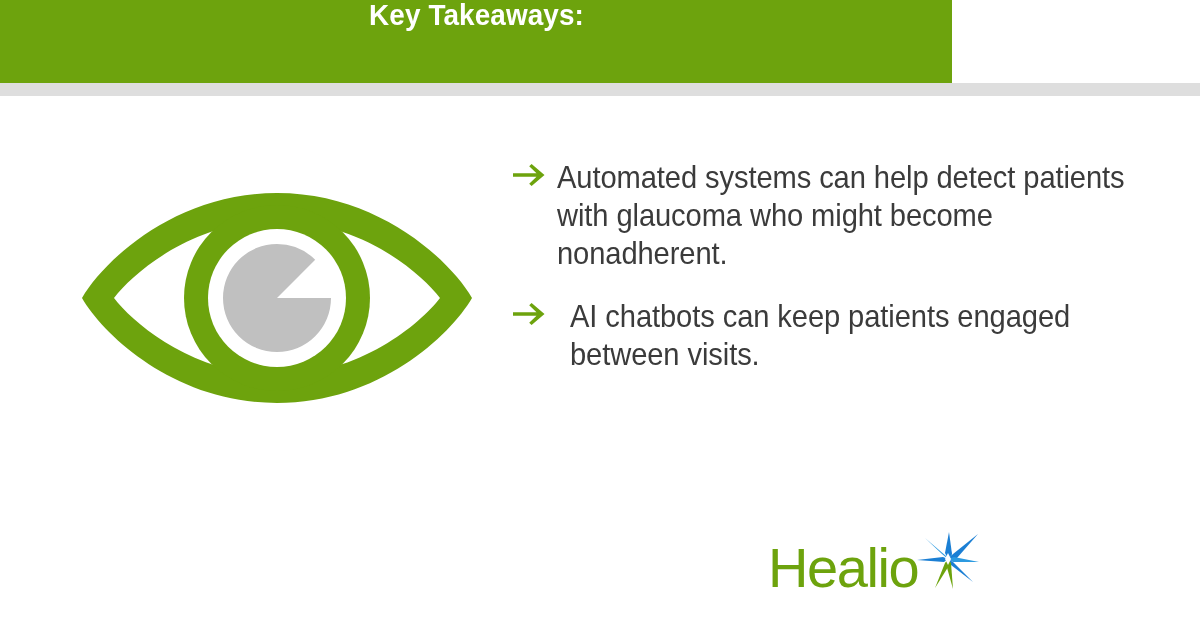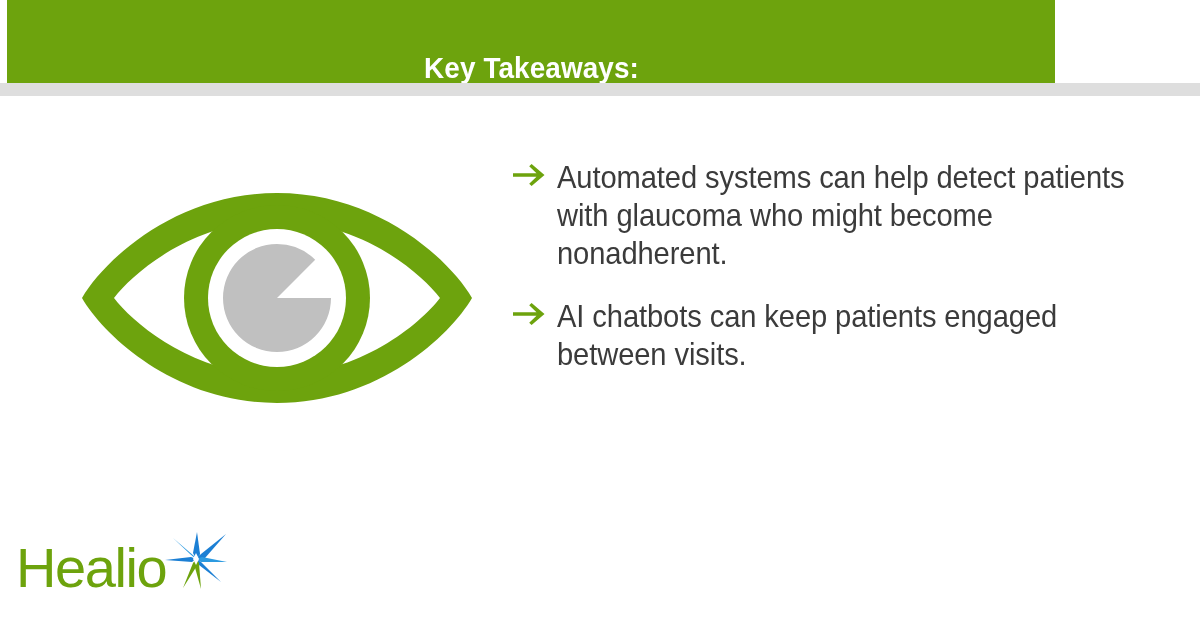--- a/index.html
+++ b/index.html
@@ -19,27 +19,26 @@
     height: 630px;
     position: relative;
     background: #ffffff;
   }
 
   
   .header-bar {
     position: absolute;
     left: 0;
     top: 0;
-    width: 1048px;
+    width: 952px;
     height: 83px;
     background: #6da30d;
     display: flex;
-    align-items: flex-end;
+    align-items: flex-start;
     justify-content: center;
-    margin-left: 7px;
   }
   .header-title {
     color: #ffffff;
     font-family: "Liberation Sans", sans-serif;
     font-size: 30px;
     font-weight: bold;
     letter-spacing: 0.1px;
     line-height: 1;
     transform: scaleX(0.93);
     transform-origin: center;
@@ -82,21 +81,21 @@
     position: absolute;
     left: 497px;
     top: 62px;
     width: 660px;
   }
   .takeaway {
     display: flex;
     align-items: flex-start;
     margin-bottom: 25px;
   }
-  .takeaway:last-child { margin-bottom: 8px; }
+  .takeaway:last-child { margin-bottom: 8px; gap: 13px; }
   .arrow-icon {
     flex: 0 0 auto;
     width: 44px;
     padding-top: 6px;
   }
   .arrow-icon svg { display: block; }
   .takeaway-text {
     flex: 1 1 auto;
     color: #3b3b3b;
     font-family: "Liberation Sans", sans-serif;
@@ -109,21 +108,21 @@
     width: 105%;
   }
 
   
   .logo-wrap {
     position: absolute;
     left: 0;
     top: 438px;
     width: 964px;
     display: flex;
-    justify-content: flex-start;
+    justify-content: flex-end;
     align-items: flex-end;
   }
   .logo-inner {
     position: relative;
     width: 212px;
     height: 66px;
   }
   .logo-text {
     position: absolute;
     left: 0;

